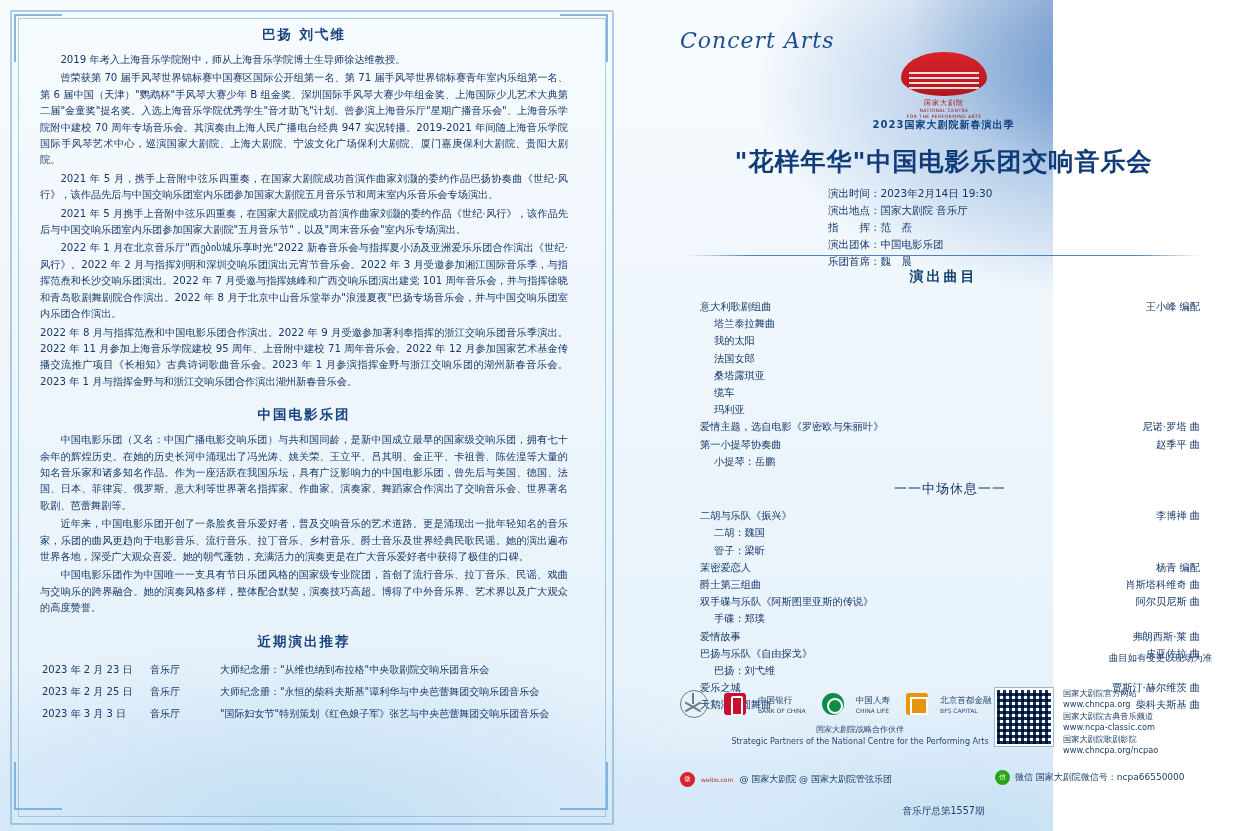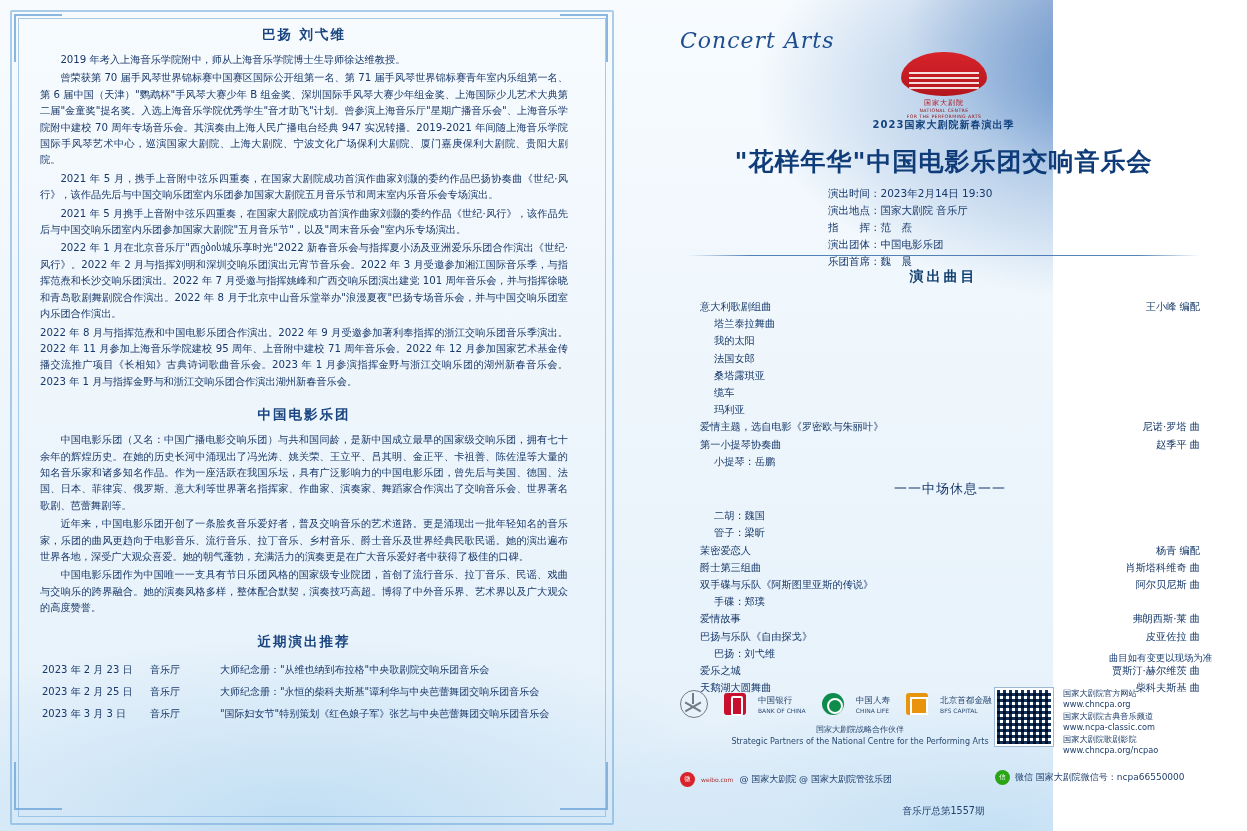--- a/index.html
+++ b/index.html
@@ -298,20 +298,24 @@
         <span class="l">第一小提琴协奏曲</span>
         <span class="r">赵季平 曲</span>
       </div>
       <div class="prow indent1">
         <span class="l">小提琴：岳鹏</span>
         <span class="r"></span>
       </div>
 
       <div class="intermission">一一中场休息一一</div>
 
+      <div class="prow">
+        <span class="l">二胡与乐队《振兴》</span>
+        <span class="r">李博禅 曲</span>
+      </div>
       <div class="prow indent1">
         <span class="l">二胡：魏国</span>
         <span class="r"></span>
       </div>
       <div class="prow indent1">
         <span class="l">管子：梁昕</span>
         <span class="r"></span>
       </div>
       <div class="prow">
         <span class="l">茉密爱恋人</span>

